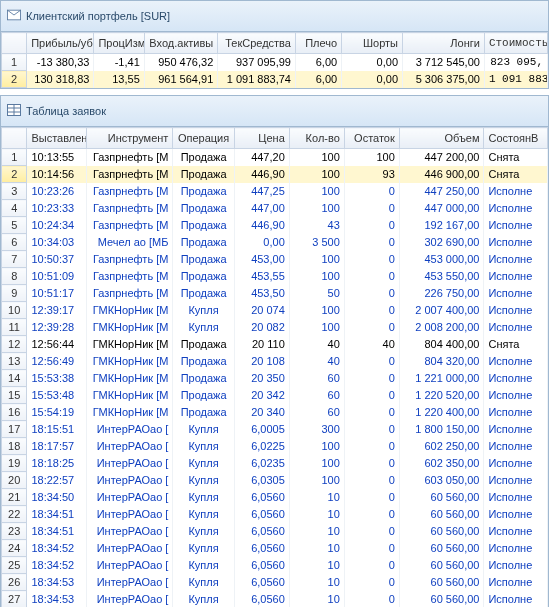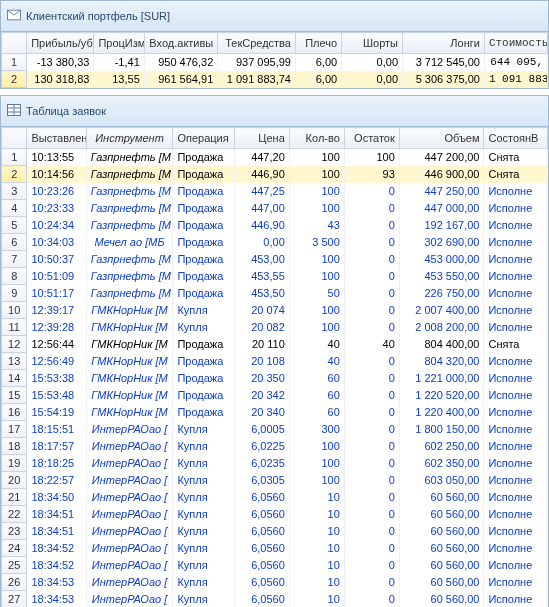--- a/index.html
+++ b/index.html
@@ -53,22 +53,22 @@
     .pf th:nth-child(4), .pf td:nth-child(4) { width: 70px; }
     .pf th:nth-child(5), .pf td:nth-child(5) { width: 74px; }
     .pf th:nth-child(6), .pf td:nth-child(6) { width: 44px; }
     .pf th:nth-child(7), .pf td:nth-child(7) { width: 58px; }
     .pf th:nth-child(8), .pf td:nth-child(8) { width: 78px; }
     .pf th:nth-child(9), .pf td:nth-child(9) { width: 60px; font-family: Liberation Mono, monospace; }
     
     
     .ord th:nth-child(1), .ord td:nth-child(1) { width: 24px; }
     .ord th:nth-child(2), .ord td:nth-child(2) { width: 56px; text-align:left; }
-    .ord th:nth-child(3), .ord td:nth-child(3) { width: 82px; text-align:center;font-style:italic; }
-    .ord th:nth-child(4), .ord td:nth-child(4) { width: 58px; text-align:left; }
+    .ord th:nth-child(3), .ord td:nth-child(3) { width: 82px; text-align:right; }
+    .ord th:nth-child(4), .ord td:nth-child(4) { width: 58px; text-align:center; }
     .ord th:nth-child(5), .ord td:nth-child(5) { width: 52px; }
     .ord th:nth-child(6), .ord td:nth-child(6) { width: 52px; }
     .ord th:nth-child(7), .ord td:nth-child(7) { width: 52px; }
     .ord th:nth-child(8), .ord td:nth-child(8) { width: 80px; }
     .ord th:nth-child(9), .ord td:nth-child(9) { width: 60px; text-align:left;}
     .ord td:nth-child(9) { text-align:left; }
     
     .ord-wrap { height: 498px; overflow: hidden; }
   </style>
 </head>
@@ -101,21 +101,21 @@
     <tbody id="pf-body">
         <tr>
           <td>1</td>
           <td>-13 380,33</td>
           <td>-1,41</td>
           <td>950 476,32</td>
           <td>937 095,99</td>
           <td>6,00</td>
           <td>0,00</td>
           <td>3 712 545,00</td>
-          <td>644 095,</td>
+          <td>823 095,</td>
         </tr>
         <tr class="selected">
           <td>2</td>
           <td>130 318,83</td>
           <td>13,55</td>
           <td>961 564,91</td>
           <td>1 091 883,74</td>
           <td>6,00</td>
           <td>0,00</td>
           <td>5 306 375,00</td>

